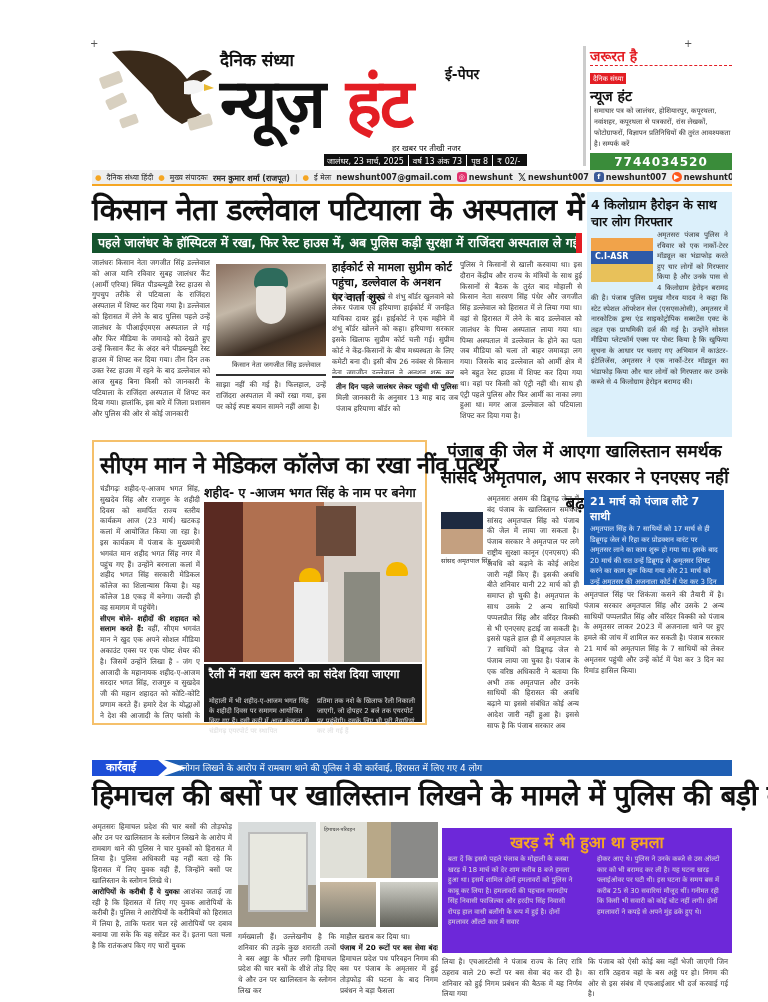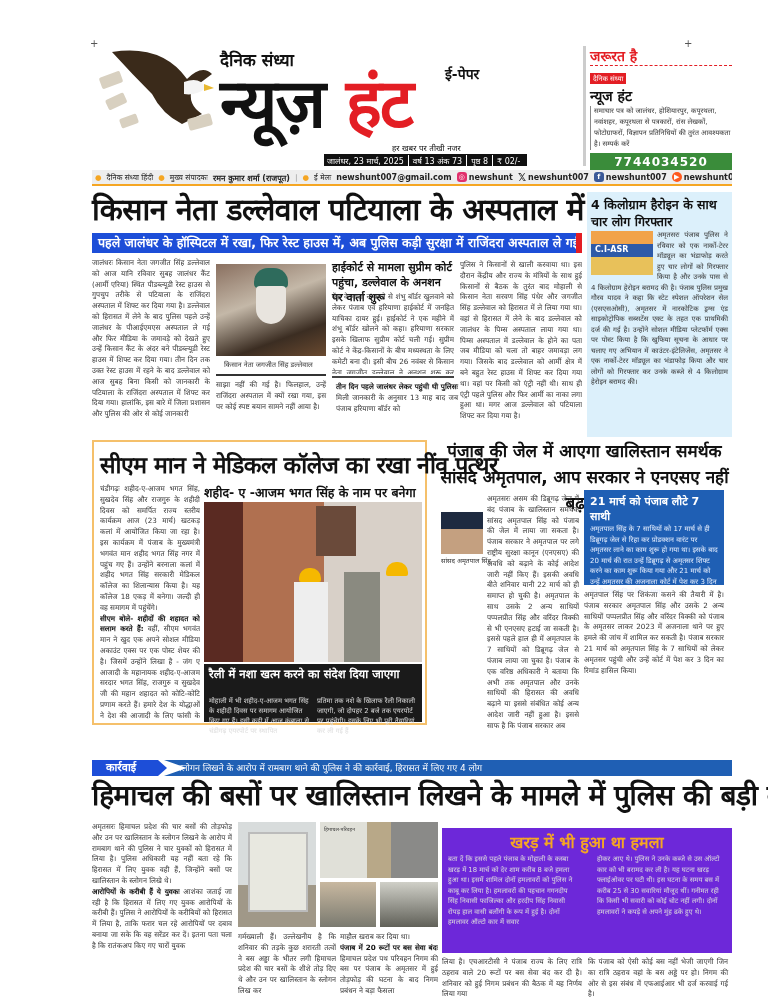--- a/index.html
+++ b/index.html
@@ -26,31 +26,31 @@
   .ad-body{font-size:7px;line-height:11px;color:#333;border-left:1px solid #888;padding-left:3px;margin-top:1px}
   .ad-phone{background:#3a8c3a;color:#fff;font-weight:bold;font-size:12px;text-align:center;margin-top:3px;padding:2px 0;letter-spacing:1px}
   
   .strip{position:absolute;left:0;top:128px;width:640px;height:16px;background:#eee;border-bottom:2px solid #f5a623;display:flex;align-items:center;font-size:7.5px;gap:5px;padding:0 3px;white-space:nowrap;overflow:hidden}
   .strip .dot{color:#f5a623}
   .strip b{font-size:8px}
   .soc{display:inline-flex;align-items:center;gap:2px;font-weight:bold;font-size:8px}
   .soc i{display:inline-block;width:10px;height:10px;border-radius:3px;font-style:normal;color:#fff;font-size:7px;text-align:center;line-height:10px}
   
   .lead-h{position:absolute;left:0;top:150px;width:490px;font-size:30px;font-weight:bold;color:#111;letter-spacing:-0.5px;line-height:36px;white-space:nowrap}
-  .lead-sub{position:absolute;left:0;top:191px;width:490px;height:20px;background:#1d4ed8;color:#fff;font-size:12.5px;font-weight:bold;line-height:20px;padding-left:6px;white-space:nowrap;overflow:hidden;border-right:6px solid #e31e24}
+  .lead-sub{position:absolute;left:0;top:191px;width:490px;height:20px;background:#14532d;color:#fff;font-size:12.5px;font-weight:bold;line-height:20px;padding-left:6px;white-space:nowrap;overflow:hidden;border-right:6px solid #e31e24}
   .col{position:absolute;font-size:7.2px;line-height:10.8px;color:#333;text-align:justify}
   .col b{color:#111}
   .photo{position:absolute;background:#bbb;overflow:hidden}
   .cap{position:absolute;font-size:7px;color:#333}
   .subhead{position:absolute;font-size:11px;font-weight:bold;color:#111;line-height:15px}
   .rule{position:absolute;height:1px;background:#444}
   
   .side{position:absolute;left:495px;top:150px;width:145px;height:245px;background:#dcf0fb;padding:4px}
   .side-h{font-size:12.5px;font-weight:bold;color:#111;line-height:17px}
-  .side-img{float:left;width:62px;height:44px;margin:1px 4px 2px 0;background:linear-gradient(#f1a34a 0 30%,#2d5aa8 30% 60%,#e8c15a 60%)}
+  .side-img{float:left;width:62px;height:44px;margin:8px 4px 2px 0;background:linear-gradient(#f1a34a 0 30%,#2d5aa8 30% 60%,#e8c15a 60%)}
   .side-img span{display:block;color:#fff;font-size:8px;font-weight:bold;padding:14px 4px 0}
   .side-body{font-size:7px;line-height:10.5px;color:#333;text-align:justify}
   
   .cm{position:absolute;left:0;top:398px;width:335px;height:285px;border:2px solid #f5c06b}
   .cm-h{position:absolute;left:6px;top:6px;font-size:23px;font-weight:bold;color:#111;white-space:nowrap;letter-spacing:-0.5px}
   .cm-sub{position:absolute;left:110px;top:42px;font-size:12.5px;font-weight:bold;color:#111;white-space:nowrap}
   .rally{position:absolute;left:110px;top:222px;width:218px;height:58px;background:#1a1a1a;color:#fff;padding:3px 5px}
   .rally-h{font-size:11.5px;font-weight:bold;line-height:15px;white-space:nowrap}
   .rally-cols{display:flex;gap:8px;font-size:6.8px;line-height:10px;color:#ddd;margin-top:14px}
   
@@ -137,21 +137,21 @@
 
   <div class="lead-h">किसान नेता डल्लेवाल पटियाला के अस्पताल में शिफ्ट</div>
   <div class="lead-sub">पहले जालंधर के हॉस्पिटल में रखा, फिर रेस्ट हाउस में, अब पुलिस कड़ी सुरक्षा में राजिंदरा अस्पताल ले गई</div>
 
   <div class="col" style="left:0;top:216px;width:118px;height:178px;overflow:hidden">जालंधरः किसान नेता जगजीत सिंह डल्लेवाल को आज यानि रविवार सुबह जालंधर कैंट (आर्मी एरिया) स्थित पीडब्ल्यूडी रेस्ट हाउस से गुपचुप तरीके से पटियाला के राजिंदरा अस्पताल में शिफ्ट कर दिया गया है। डल्लेवाल को हिरासत में लेने के बाद पुलिस पहले उन्हें जालंधर के पीआईएमएस अस्पताल ले गई और फिर मीडिया के जमावड़े को देखते हुए उन्हें किसान कैंट के अंदर बने पीडब्ल्यूडी रेस्ट हाउस में शिफ्ट कर दिया गया। तीन दिन तक उक्त रेस्ट हाउस में रहने के बाद डल्लेवाल को आज सुबह बिना किसी को जानकारी के पटियाला के राजिंदरा अस्पताल में शिफ्ट कर दिया गया। हालांकि, इस बारे में जिला प्रशासन और पुलिस की ओर से कोई जानकारी</div>
 
   <div class="photo" style="left:124px;top:222px;width:110px;height:92px;background:linear-gradient(160deg,#8a7060 0%,#c4b8a8 40%,#3b2d22 75%,#6a4a30 100%)">
     <div style="position:absolute;left:38px;top:4px;width:34px;height:20px;background:#2e6b5c;border-radius:14px 14px 4px 4px"></div>
     <div style="position:absolute;left:40px;top:22px;width:30px;height:38px;background:#e8e4de;border-radius:4px 4px 15px 15px"></div>
   </div>
-  <div class="cap" style="left:132px;top:318px">किसान नेता जगजीत सिंह डल्लेवाल</div>
+  <div class="cap" style="left:140px;top:318px">किसान नेता जगजीत सिंह डल्लेवाल</div>
   <div class="rule" style="left:124px;top:332px;width:110px;background:#333;height:2px"></div>
   <div class="col" style="left:124px;top:338px;width:110px">साझा नहीं की गई है। फिलहाल, उन्हें राजिंदरा अस्पताल में क्यों रखा गया, इस पर कोई स्पष्ट बयान सामने नहीं आया है।</div>
 
   <div class="subhead" style="left:240px;top:218px;width:122px">हाईकोर्ट से मामला सुप्रीम कोर्ट पहुंचा, डल्लेवाल के अनशन पर वार्ता शुरू</div>
   <div class="col" style="left:240px;top:250px;width:122px;height:82px;overflow:hidden">केंद्र के वार्ता न करने से शंभु बॉर्डर खुलवाने को लेकर पंजाब एवं हरियाणा हाईकोर्ट में जनहित याचिका दायर हुई। हाईकोर्ट ने एक महीने में शंभू बॉर्डर खोलने को कहा। हरियाणा सरकार इसके खिलाफ सुप्रीम कोर्ट चली गई। सुप्रीम कोर्ट ने केंद्र-किसानों के बीच मध्यस्थता के लिए कमेटी बना दी। इसी बीच 26 नवंबर से किसान नेता जगजीत डल्लेवाल ने अनशन शुरू कर दिया।</div>
   <div class="rule" style="left:240px;top:334px;width:122px;height:2px"></div>
   <div class="col" style="left:244px;top:340px;width:122px"><b>तीन दिन पहले जालंधर लेकर पहुंची थी पुलिसः</b> <span>मिली जानकारी के अनुसार 13 माह बाद जब पंजाब हरियाणा बॉर्डर को</span></div>
 
   <div class="col" style="left:368px;top:218px;width:122px;height:172px;overflow:hidden">पुलिस ने किसानों से खाली करवाया था। इस दौरान केंद्रीय और राज्य के मंत्रियों के साथ हुई किसानों से बैठक के तुरंत बाद मोहाली से किसान नेता सरवण सिंह पंधेर और जगजीत सिंह डल्लेवाल को हिरासत में ले लिया गया था। वहां से हिरासत में लेने के बाद डल्लेवाल को जालंधर के पिम्स अस्पताल लाया गया था। पिम्स अस्पताल में डल्लेवाल के होने का पता जब मीडिया को चला तो बाहर जमावड़ा लग गया। जिसके बाद डल्लेवाल को आर्मी क्षेत्र में बने बहुत रेस्ट हाउस में शिफ्ट कर दिया गया था। वहां पर किसी को एंट्री नहीं थी। साथ ही एंट्री पहले पुलिस और फिर आर्मी का नाका लगा हुआ था। मगर आज डल्लेवाल को पटियाला शिफ्ट कर दिया गया है।</div>
 

